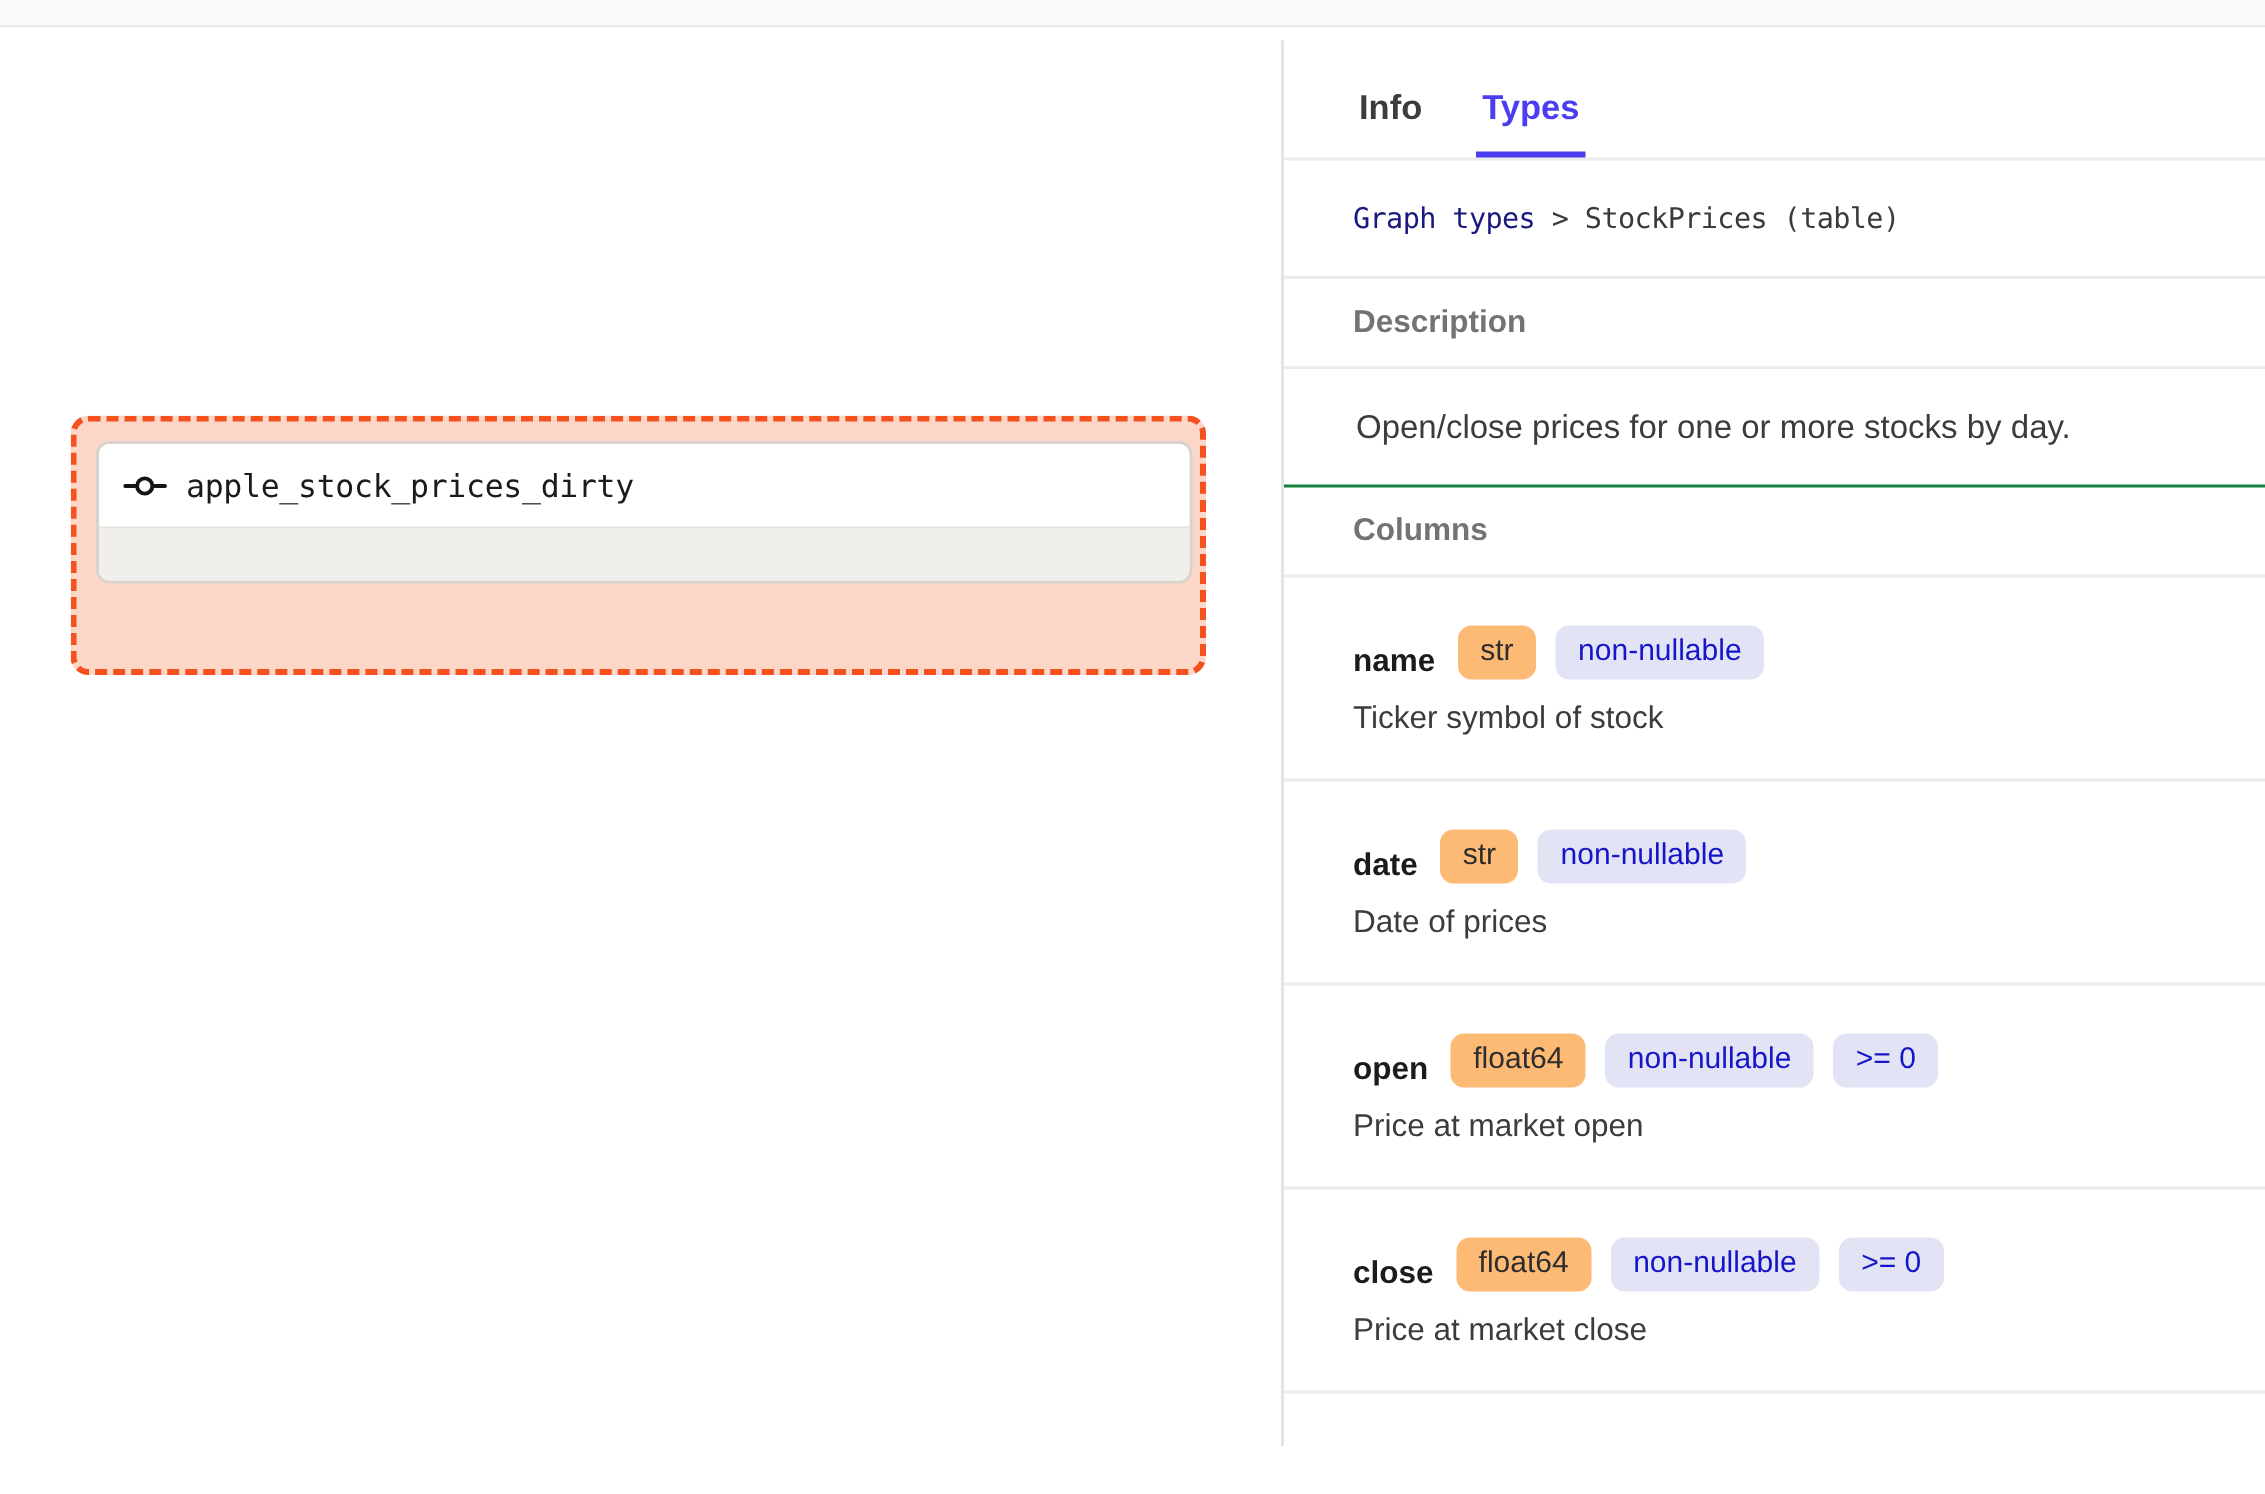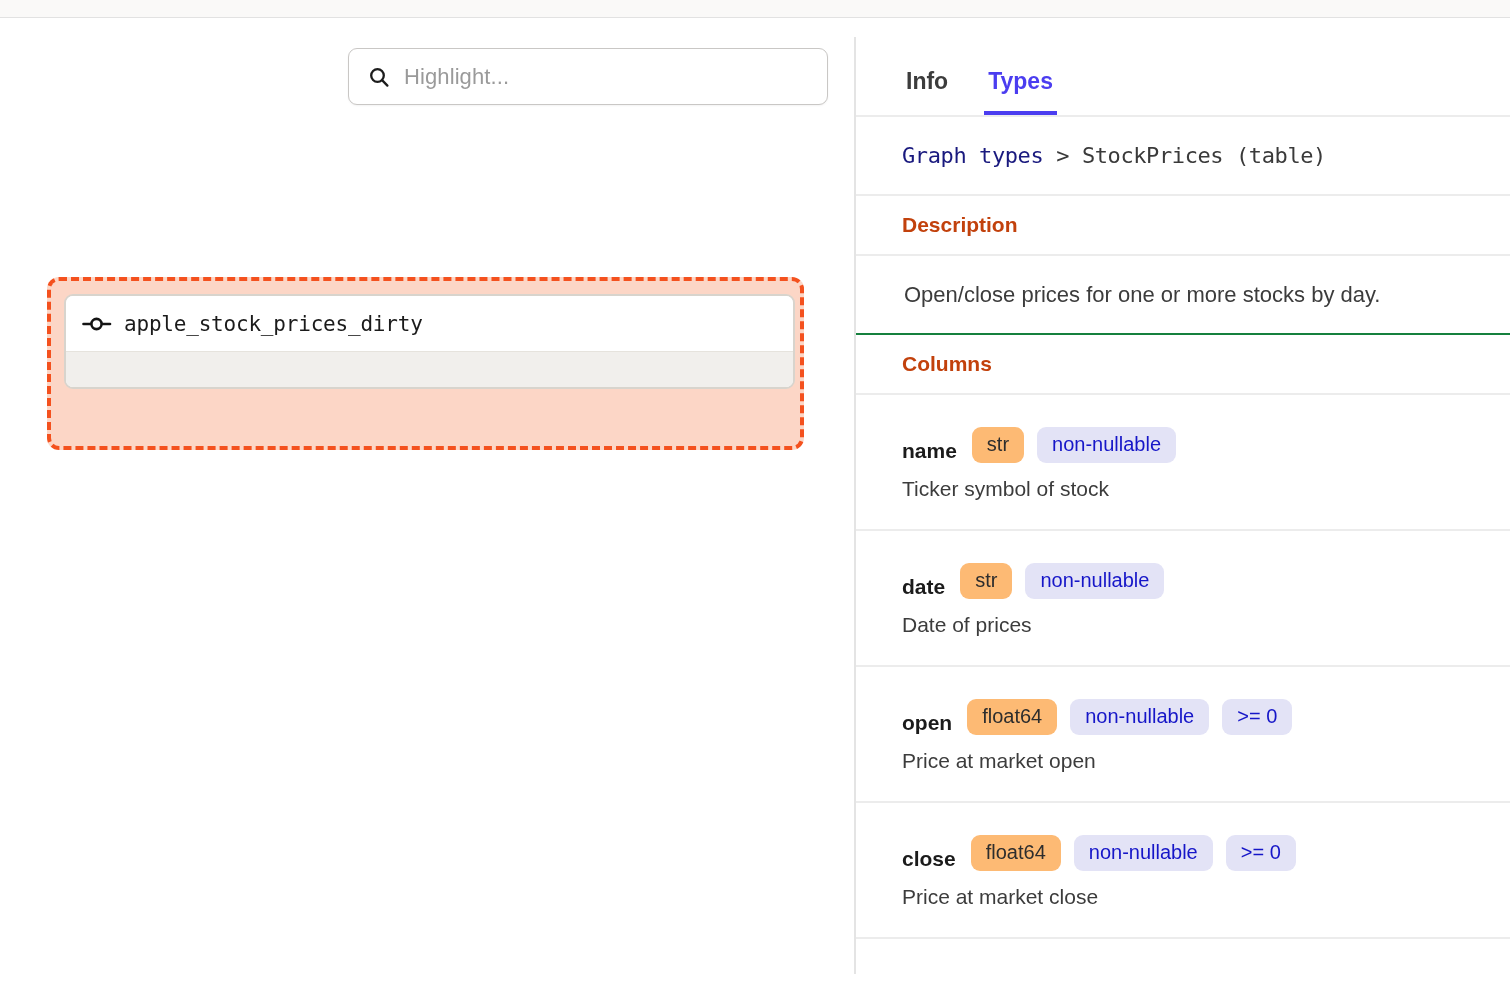--- a/index.html
+++ b/index.html
@@ -114,21 +114,21 @@
     font-family: "DejaVu Sans Mono", "Liberation Mono", monospace;
     font-size: 19px;
     padding: 5px 11px 6px 11px;
     border-radius: 6px;
     white-space: nowrap;
   }
 
   
   .details-pane {
     position: absolute;
-    top: 37px; left: 854px;
+    top: 27px; left: 854px;
     width: 656px; height: 937px;
     background: #ffffff;
     border-left: 2px solid #e4e4e4;
     overflow: hidden;
   }
 
   .tabs {
     height: 80px;
     display: flex;
     align-items: flex-end;
@@ -152,39 +152,39 @@
 
   .breadcrumb-row {
     height: 79px;
     display: flex;
     align-items: center;
     padding-left: 46px;
     border-bottom: 2px solid #ececec;
   }
   .breadcrumb {
     font-family: "DejaVu Sans Mono", "Liberation Mono", monospace;
-    font-size: 22px;
+    font-size: 19px;
     letter-spacing: -0.4px;
     white-space: nowrap;
   }
   .crumb-link { color: #19197e; cursor: pointer; }
   .crumb-sep { color: #3a3a3a; }
   .crumb-current { color: #3a3a3a; }
 
   .section-head {
     height: 60px;
     display: flex;
     align-items: center;
     padding-left: 46px;
     border-bottom: 2px solid #ececec;
   }
   .section-head-text {
     font-size: 21px;
     font-weight: bold;
-    color: #c2410c;
+    color: #737373;
   }
 
   .description-row {
     height: 79px;
     display: flex;
     align-items: center;
     padding: 0 10px 0 48px;
     border-bottom: 2px solid #15803d;
   }
   .description-text {
@@ -229,31 +229,20 @@
 </style>
 </head>
 <body>
 
 <div class="app">
 
   <div class="topbar"></div>
 
   <div class="canvas-pane">
 
-    <div class="search-wrap">
-      <div class="search-box">
-        <span class="search-icon">
-          <svg width="24" height="24" viewBox="0 0 24 24" fill="none" stroke="#1c1c1c" stroke-width="2.3" stroke-linecap="round">
-            <circle cx="10.5" cy="10.5" r="6.3"></circle>
-            <line x1="15.3" y1="15.4" x2="20.4" y2="20.6"></line>
-          </svg>
-        </span>
-        <span class="search-placeholder">Highlight...</span>
-      </div>
-    </div>
 
     <div class="node-highlight">
 
       <div class="node-card">
         <div class="node-card-header">
           <span class="node-icon">
             <svg width="30" height="18" viewBox="0 0 30 18" fill="none" stroke="#141414" stroke-width="2.6" stroke-linecap="round">
               <line x1="1.5" y1="9" x2="8" y2="9"></line>
               <circle cx="14.5" cy="9" r="5.1" fill="#ffffff"></circle>
               <line x1="21" y1="9" x2="28" y2="9"></line>

